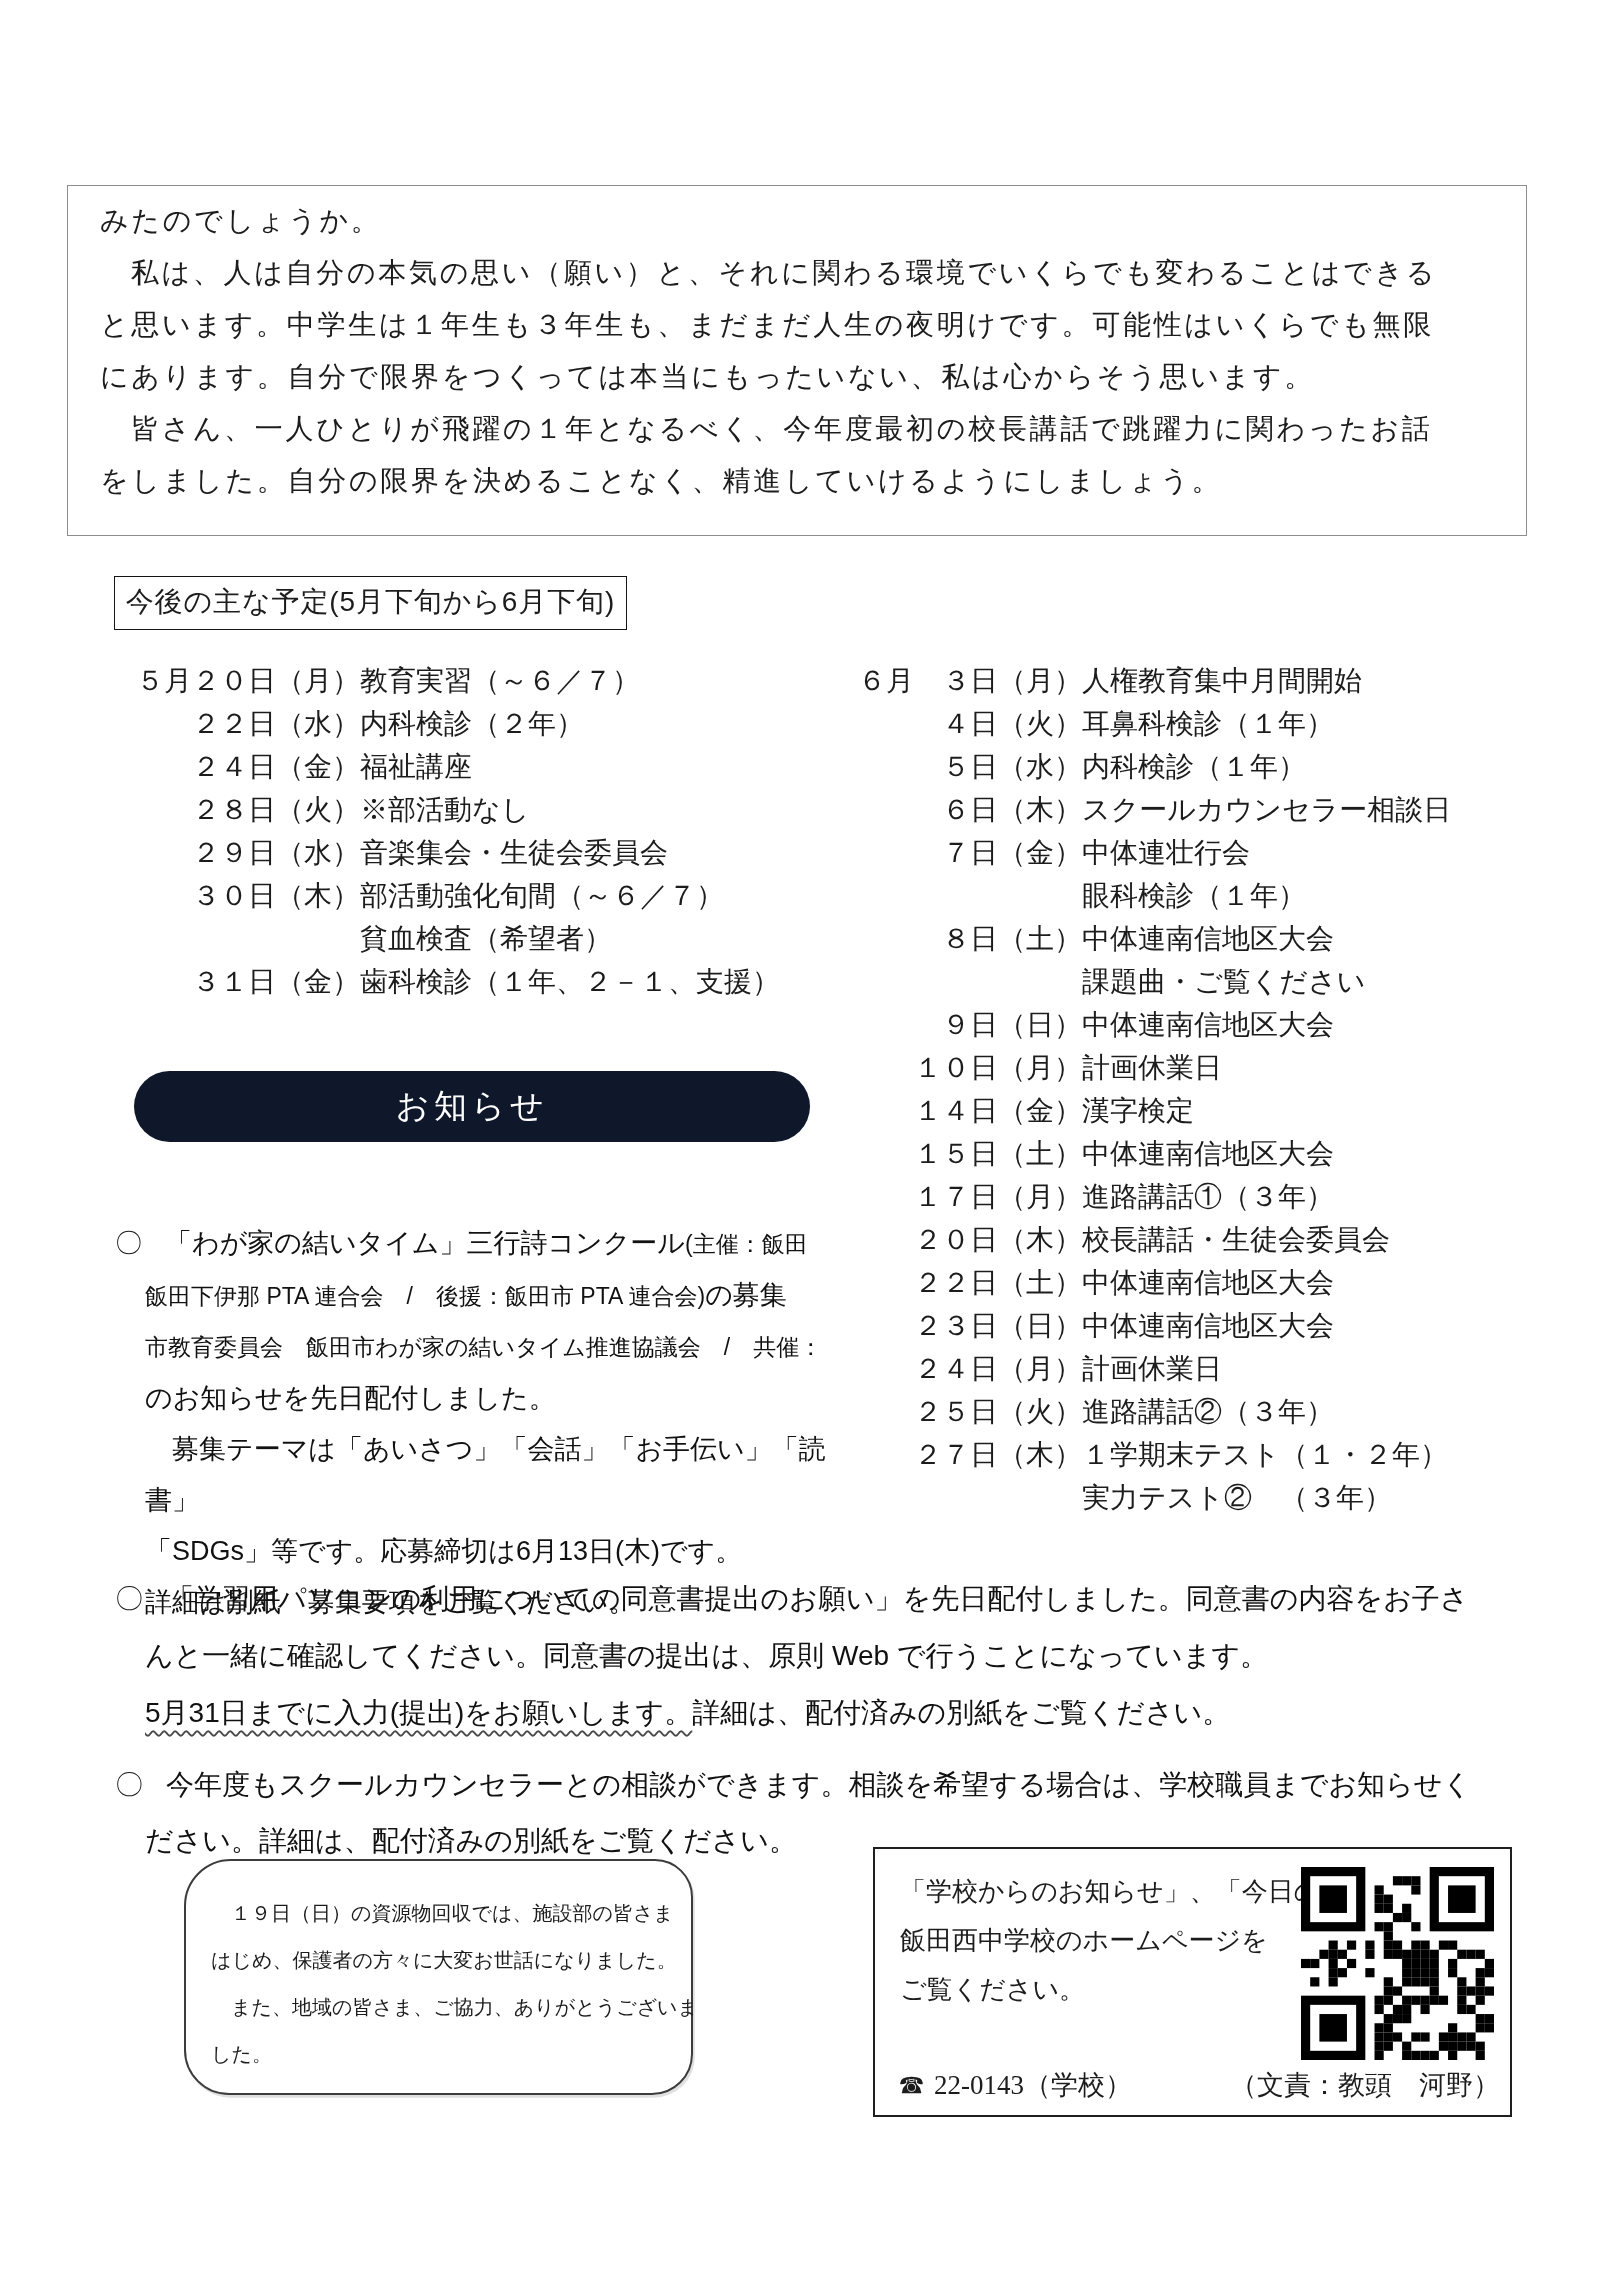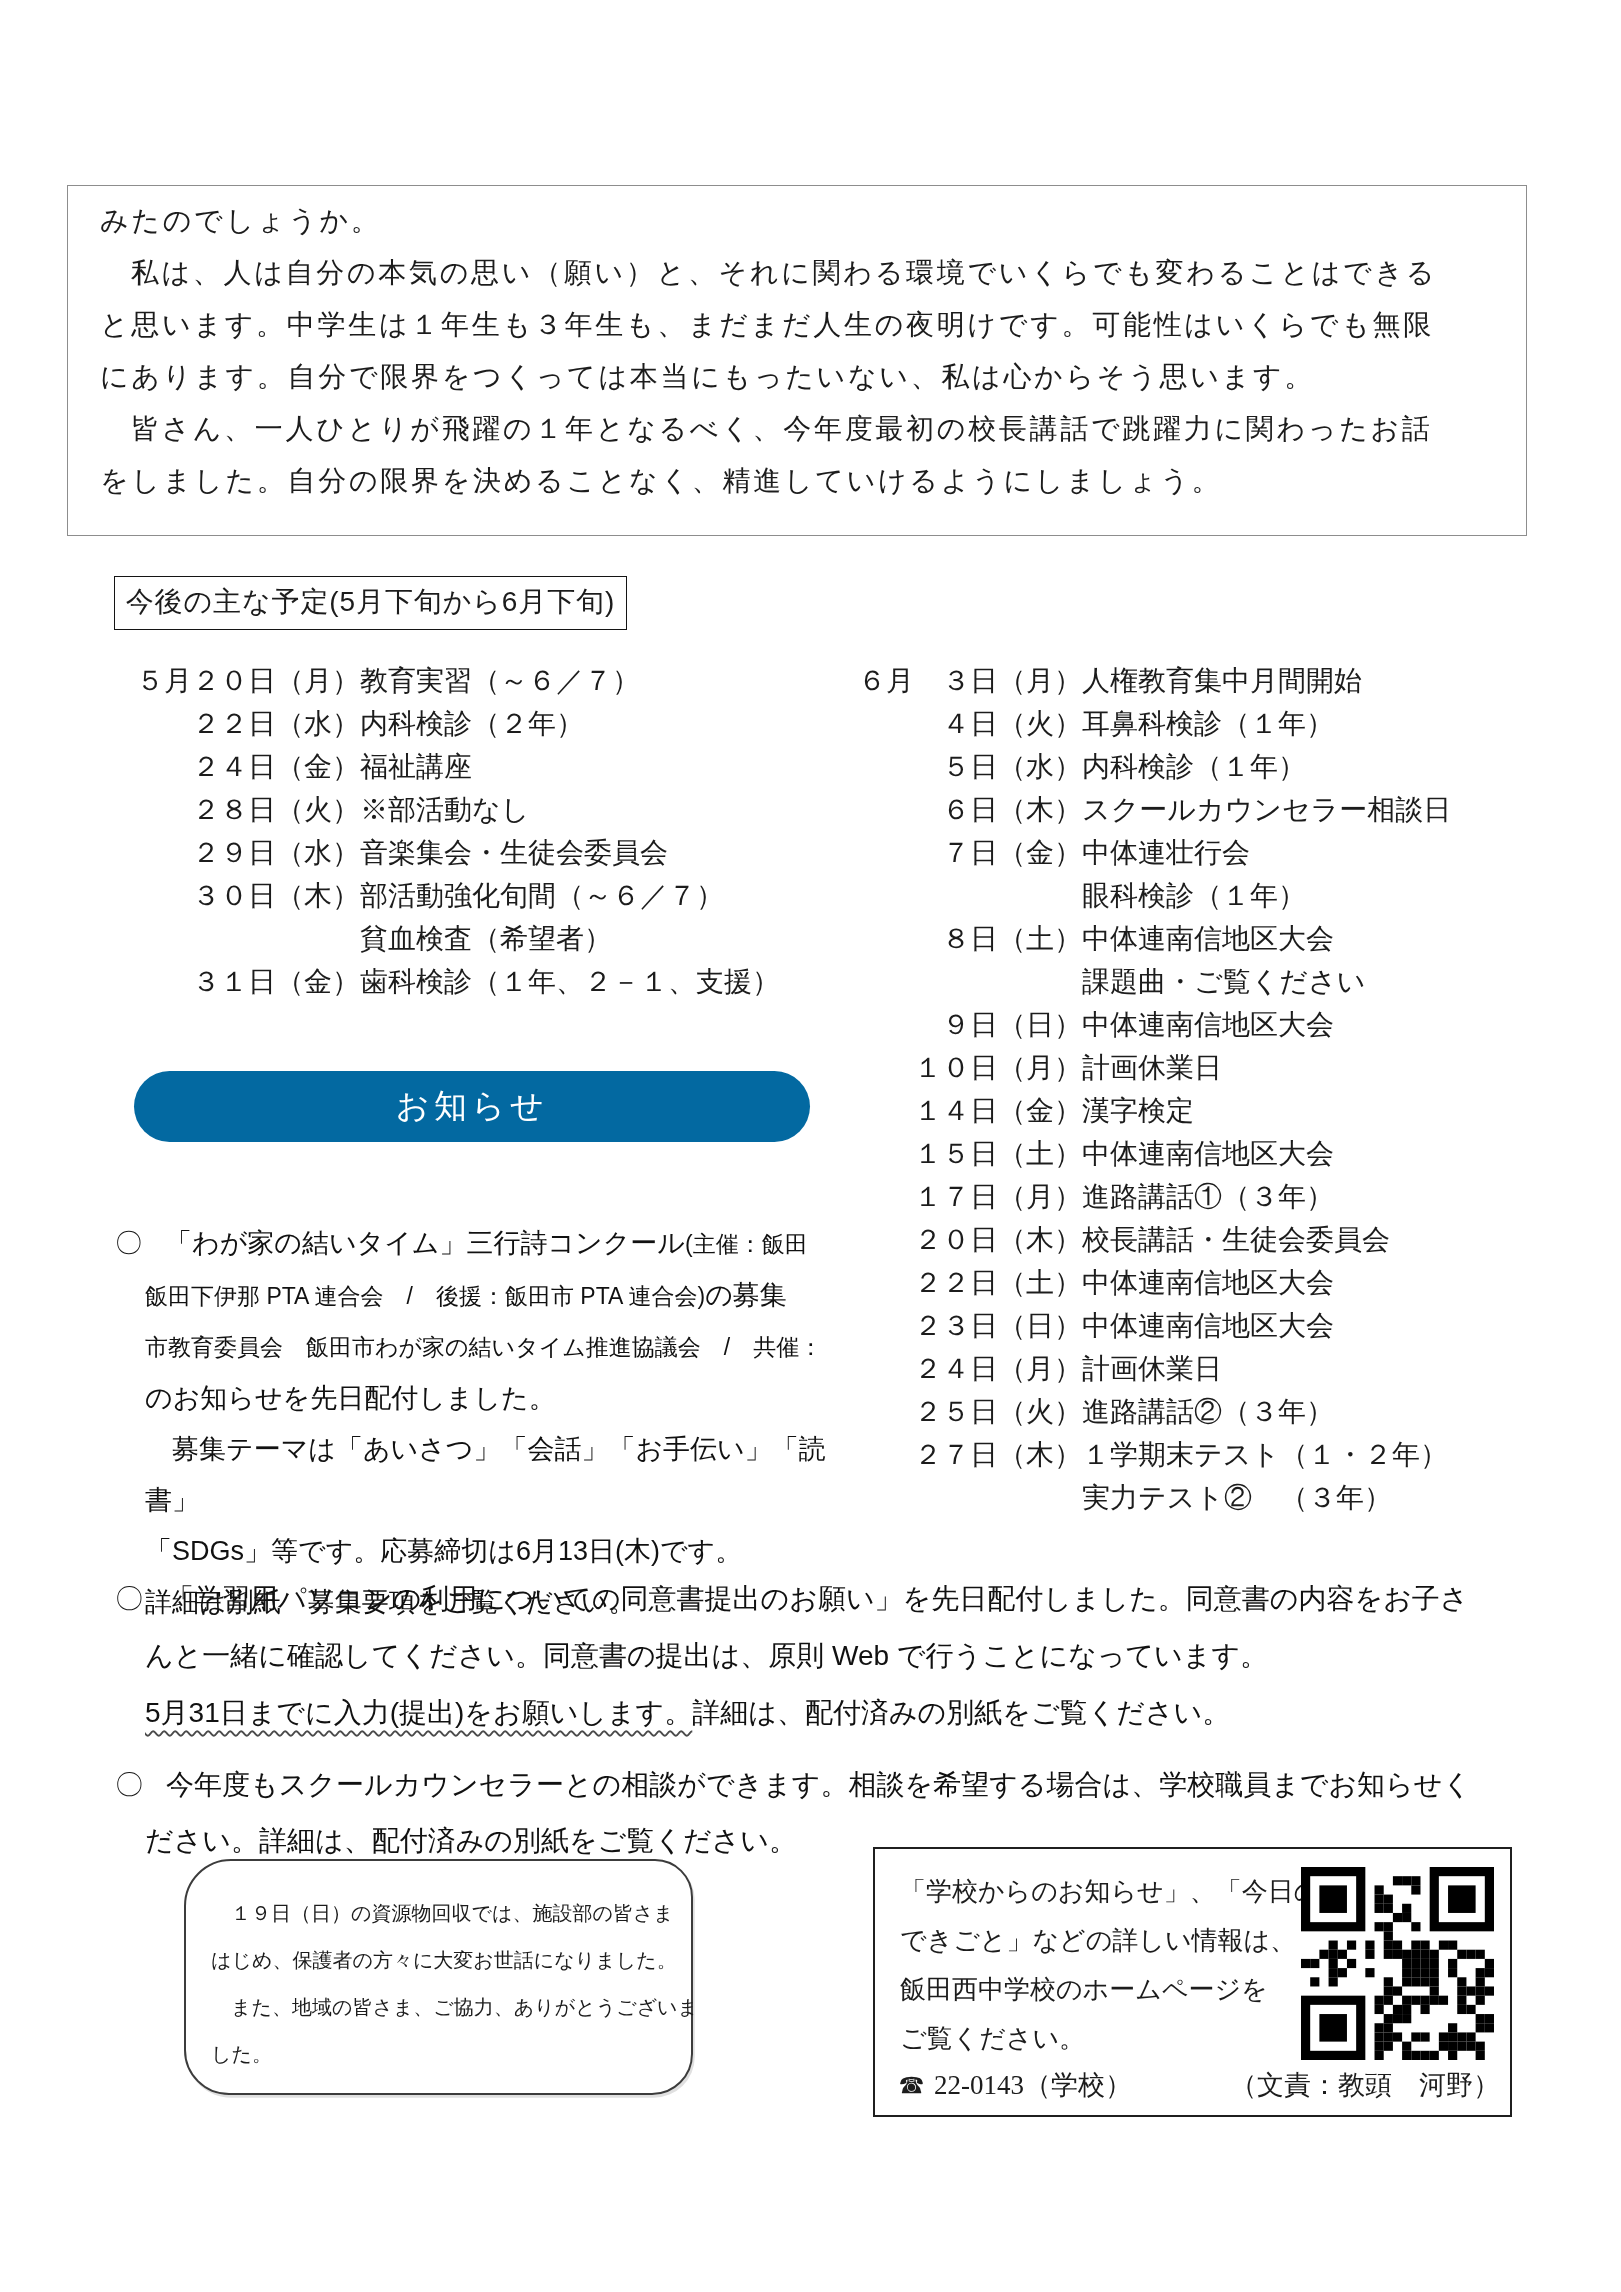--- a/index.html
+++ b/index.html
@@ -99,21 +99,21 @@
     <div class="srow">　　１７日（月）進路講話①（３年）</div>
     <div class="srow">　　２０日（木）校長講話・生徒会委員会</div>
     <div class="srow">　　２２日（土）中体連南信地区大会</div>
     <div class="srow">　　２３日（日）中体連南信地区大会</div>
     <div class="srow">　　２４日（月）計画休業日</div>
     <div class="srow">　　２５日（火）進路講話②（３年）</div>
     <div class="srow">　　２７日（木）１学期末テスト（１・２年）</div>
     <div class="srow">　　　　　　　　実力テスト②　（３年）</div>
   </div>
 
-  <div class="notice-banner" style="background: #0369a1; color: rgb(255, 255, 255);">
+  <div class="notice-banner" style="background: #0f172a; color: rgb(255, 255, 255);">
     <span>お知らせ</span>
   </div>
 
   <div class="ann ann1">
     <div class="ann-line"><span class="marker">〇</span><span>「わが家の結いタイム」三行詩コンクール</span><span class="small">(主催：飯田</span></div>
     <div class="ann-line cont"><span class="small">飯田下伊那 PTA 連合会　/　後援：飯田市 PTA 連合会)</span><span>の募集</span></div>
     <div class="ann-line cont small">市教育委員会　飯田市わが家の結いタイム推進協議会　/　共催：</div>
     <div class="ann-line cont">のお知らせを先日配付しました。</div>
     <div class="ann-line cont">　募集テーマは「あいさつ」「会話」「お手伝い」「読書」</div>
     <div class="ann-line cont">「SDGs」等です。応募締切は6月13日(木)です。</div>
@@ -134,21 +134,20 @@
   <div class="bubble">
     <div class="tline">　１９日（日）の資源物回収では、施設部の皆さま</div>
     <div class="tline">はじめ、保護者の方々に大変お世話になりました。</div>
     <div class="tline">　また、地域の皆さま、ご協力、ありがとうございま</div>
     <div class="tline">した。</div>
   </div>
 
   <div class="info-box">
     <div class="info-text">
       <div class="tline">「学校からのお知らせ」、「今日の</div>
-      <div class="tline">できごと」などの詳しい情報は、</div>
       <div class="tline">飯田西中学校のホームページを</div>
       <div class="tline">ご覧ください。</div>
     </div>
     <svg class="qr" viewBox="0 0 210 210">
         <g fill="#000">
           <rect x="100" y="10" width="10" height="10"></rect>
           <rect x="110" y="10" width="10" height="10"></rect>
           <rect x="120" y="10" width="10" height="10"></rect>
           <rect x="80" y="20" width="10" height="10"></rect>
           <rect x="120" y="20" width="10" height="10"></rect>

